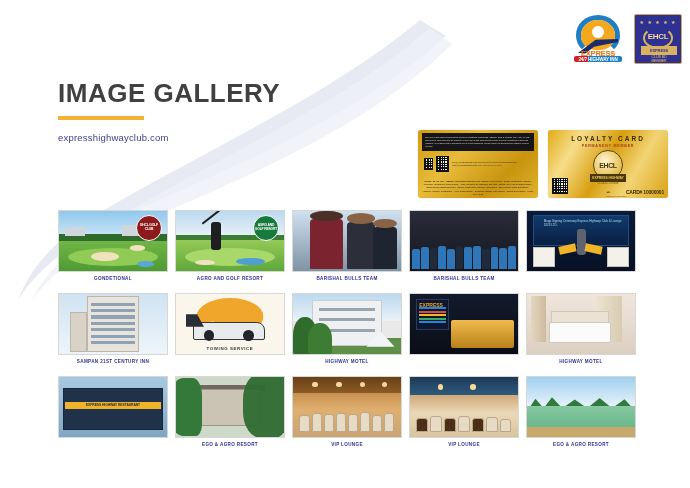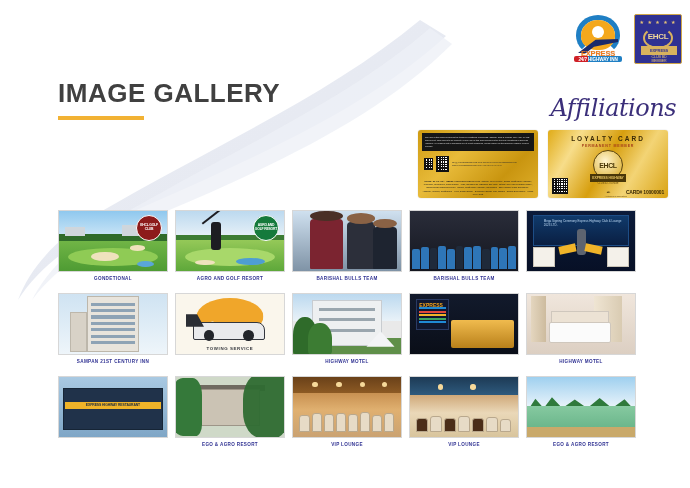--- a/index.html
+++ b/index.html
@@ -415,23 +415,23 @@
       <div class="award-wreath"></div>
       <div class="award-mono">EHCL</div>
       <div class="award-ribbon">EXPRESS HIGHWAY</div>
       <div class="award-ribbon2">CLUB BD MEMBER</div>
     </div>
   </div>
 
   <div class="title-block">
     <div class="page-title">IMAGE GALLERY</div>
     <div class="title-rule"></div>
+    <div class="site-url">expresshighwayclub.com</div>
   </div>
 
-  <div class="affiliations">Affiliations</div>
 
   <div class="cards-row">
 
     <div class="card card-back">
       <div class="terms">The use of this Card presumes the terms &amp; conditions of Express Highway Club &amp; Lounge LOYALTY CARD agreement. This card is to be property of The use of this Card presumes the terms &amp; conditions of Express Highway. If a Card is lost or damaged or if it is not confirmed, please inform us the Express Highway Club &amp; Lounge.</div>
       <div class="qr-area">
         <div class="qr small"></div>
         <div class="qr"></div>
         <div class="contacts">info@expresshighwayclub.com
 facebook.com/expresshighwayclub

